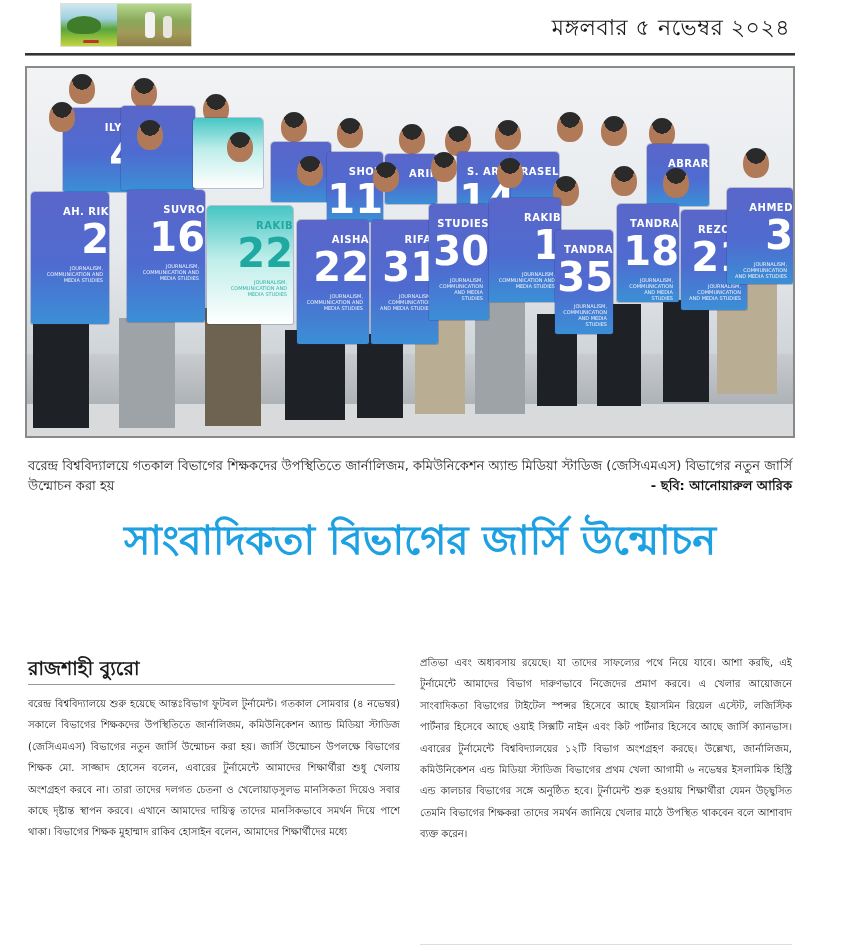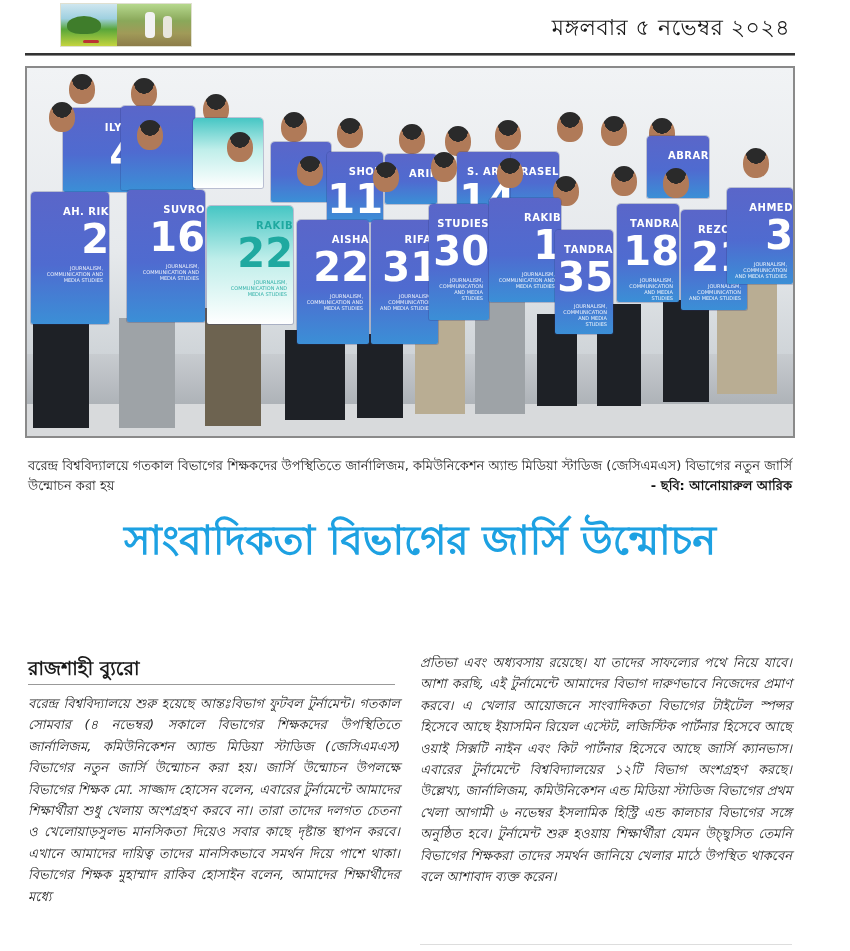--- a/index.html
+++ b/index.html
@@ -107,22 +107,22 @@
     
     .byline {
       position: absolute; left: 28px; top: 654px;
       font-size: 19px; font-weight: bold; color: #1a1a1a;
     }
     .byline-rule {
       position: absolute; left: 28px; top: 684px; width: 367px; height: 1px; background: #999;
     }
     .col {
       position: absolute; width: 372px;
-      font-size: 13px; line-height: 21.4px; color: #222;
-      text-align: justify; text-align-last: left; font-style: italic;
+      font-size: 10px; line-height: 21.4px; color: #222;
+      text-align: justify; text-align-last: left;
     }
     .col-left { left: 28px; top: 693px; }
     .col-right { left: 420px; top: 652px; }
     .col p { margin: 0; }
     .col-rule {
       position: absolute; left: 420px; top: 944px; width: 372px; height: 1px; background: #ddd;
     }
   </style>
 </head>
 <body>
@@ -172,21 +172,21 @@
     <div class="jersey" style="left:358px;top:86px;width:52px;height:50px">
       <span class="jname">ARIF</span>
     </div>
     <div class="jersey" style="left:430px;top:84px;width:58px;height:56px">
       <span class="jname">S. ARAF</span>
       <span class="jnum">14</span>
     </div>
     <div class="jersey" style="left:484px;top:84px;width:48px;height:56px">
       <span class="jname">RASEL</span>
     </div>
-    <div class="jersey" style="left:620px;top:68px;width:62px;height:62px">
+    <div class="jersey" style="left:620px;top:76px;width:62px;height:62px">
       <span class="jname">ABRAR</span>
     </div>
 
     <div class="legs dark" style="left:6px;top:250px;width:56px;height:110px"></div>
     <div class="legs grey" style="left:92px;top:250px;width:56px;height:110px"></div>
     <div class="legs olive" style="left:178px;top:240px;width:56px;height:118px"></div>
     <div class="legs dark" style="left:258px;top:262px;width:60px;height:90px"></div>
     <div class="legs dark" style="left:330px;top:266px;width:46px;height:84px"></div>
     <div class="legs khaki" style="left:388px;top:246px;width:50px;height:100px"></div>
     <div class="legs grey" style="left:448px;top:232px;width:50px;height:114px"></div>

